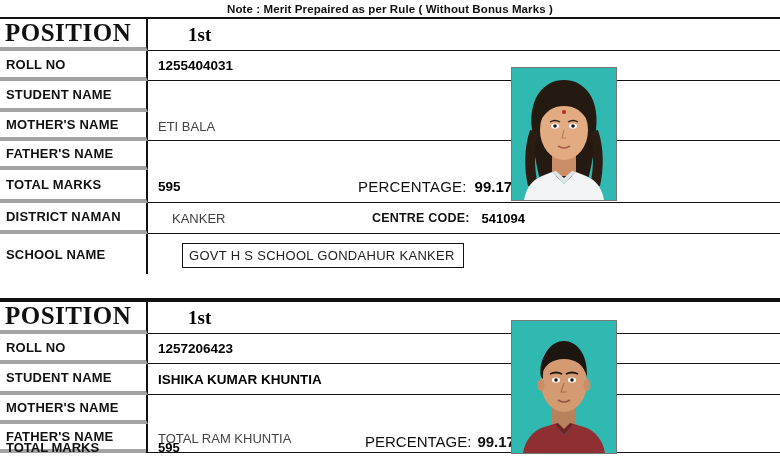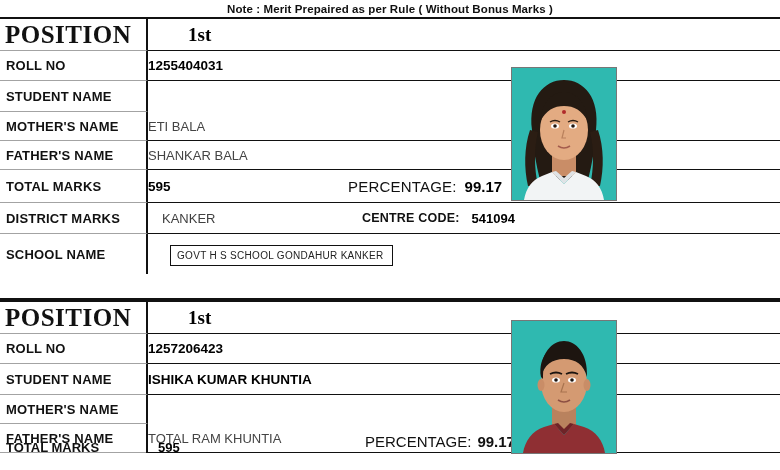--- a/index.html
+++ b/index.html
@@ -44,21 +44,21 @@
   .row {
     display: flex;
     align-items: stretch;
     box-sizing: border-box;
   }
   .label-cell {
     width: 148px;
     min-width: 148px;
     box-sizing: border-box;
     border-right: 2px solid #111;
-    border-bottom: 1px solid #a3a3a3;
+    border-bottom: 4px solid #a3a3a3;
     display: flex;
     align-items: center;
     padding-left: 6px;
     font-size: 13px;
     font-weight: bold;
     color: #111;
     letter-spacing: 0.2px;
   }
   .label-cell.position-label {
     font-family: "Liberation Serif", serif;
@@ -70,20 +70,21 @@
   .label-cell.school-label {
     border-bottom: none;
     font-size: 13px;
   }
   .value-cell {
     flex: 1;
     box-sizing: border-box;
     border-bottom: 1px solid #111;
     display: flex;
     align-items: center;
+    padding-left: 10px;
     font-size: 13px;
     color: #333;
   }
   .value-cell.bold-dark {
     font-weight: bold;
     color: #000;
     font-size: 13.5px;
   }
   .value-cell.position-value {
     font-family: "Liberation Serif", serif;
@@ -105,23 +106,23 @@
     box-sizing: border-box;
     display: flex;
     align-items: center;
     padding-left: 10px;
     font-size: 12.5px;
     color: #222;
   }
   .school-box {
     border: 1px solid #111;
     padding: 4px 8px 4px 6px;
-    margin: 6px 0 4px 12px;
+    margin: 6px 0 4px 24px;
     display: inline-block;
-    font-size: 10px;
+    font-size: 13px;
     color: #222;
     letter-spacing: 0.3px;
   }
   .inline-pair {
     display: flex;
     align-items: center;
     flex: 1;
   }
   .inline-left {
     width: 200px;
@@ -240,38 +241,37 @@
         <div class="label-cell">STUDENT NAME</div>
       </div>
 
       <div class="row" style="height:29px;">
         <div class="label-cell">MOTHER'S NAME</div>
         <div class="value-cell light">ETI BALA</div>
       </div>
 
       <div class="row" style="height:29px;">
         <div class="label-cell">FATHER'S NAME</div>
-        <div class="value-cell light">SHANKAR BALA</div>
       </div>
 
       <div class="row" style="height:33px;">
         <div class="label-cell">TOTAL MARKS</div>
         <div class="value-cell">
           <div class="inline-pair">
             <div class="inline-left" style="padding-left:0;">
               <span class="inline-val" style="margin-left:0;font-size:13.5px;">595</span>
             </div>
             <span class="inline-key">PERCENTAGE:</span>
             <span class="inline-val">99.17</span>
           </div>
         </div>
       </div>
 
       <div class="row" style="height:31px;">
-        <div class="label-cell">DISTRICT MARKS</div>
+        <div class="label-cell">DISTRICT NAMAN</div>
         <div class="value-cell">
           <div class="inline-pair">
             <div class="inline-left" style="padding-left:0;">
               <span class="inline-val small" style="margin-left:14px;font-weight:normal;color:#404040;">KANKER</span>
             </div>
             <span class="inline-key small" style="margin-left:14px;">CENTRE CODE:</span>
             <span class="inline-val small">541094</span>
           </div>
         </div>
       </div>

